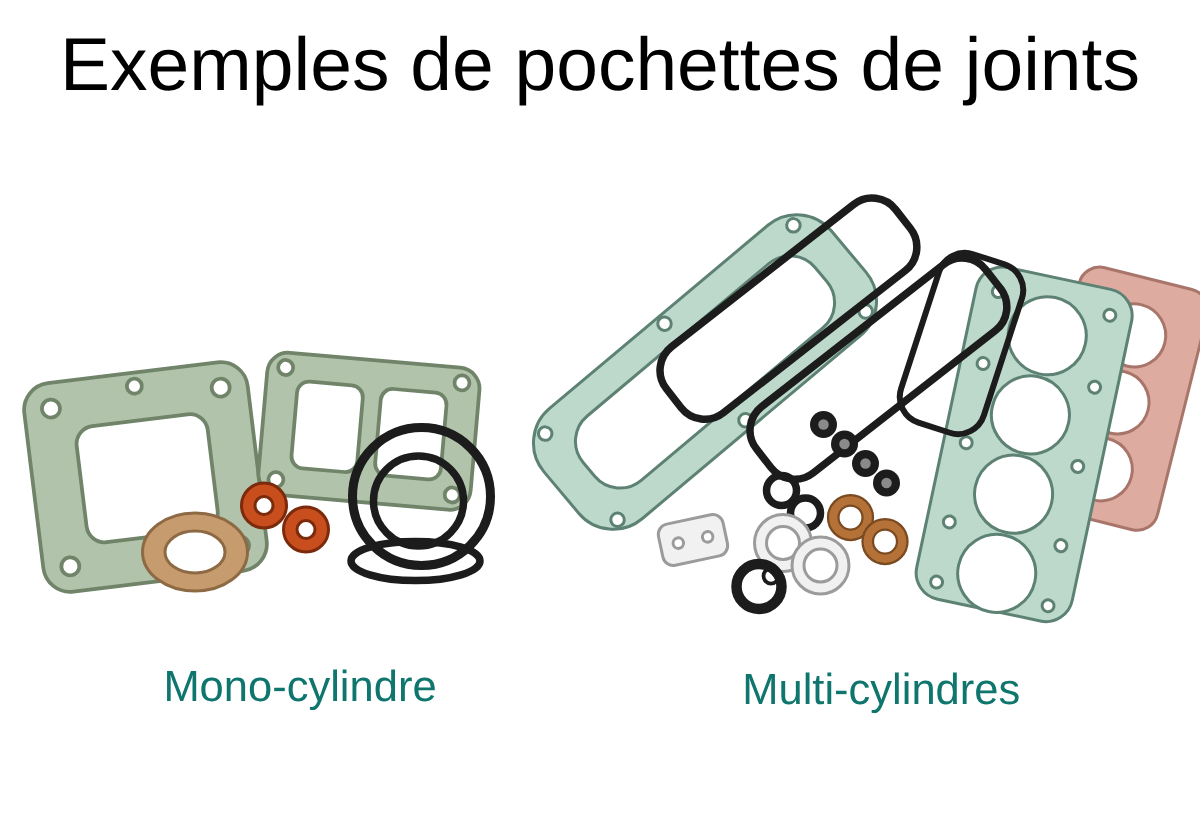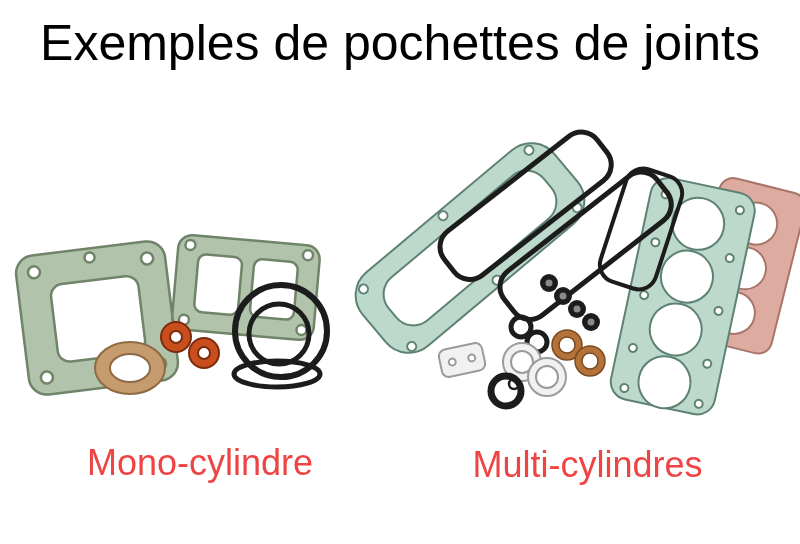--- a/index.html
+++ b/index.html
@@ -15,23 +15,23 @@
     top: 14px; left: 0; width: 800px;
     text-align: center;
     font-size: 50px;
     font-weight: 400;
     color: #000000;
     line-height: 1.18;
   }
   .tline { display: block; }
   .caption {
     position: absolute;
-    font-size: 36px;
+    font-size: 29px;
     font-weight: 400;
-    color: #ef4444;
+    color: #0f766e;
     text-align: center;
     white-space: nowrap;
   }
   .caption-left  { left: 30px;  width: 340px; top: 442px; }
   .caption-right { left: 415px; width: 345px; top: 444px; text-align: center; }
   .art { position: absolute; left: 0; top: 0; }
 </style>
 </head>
 <body>
 

